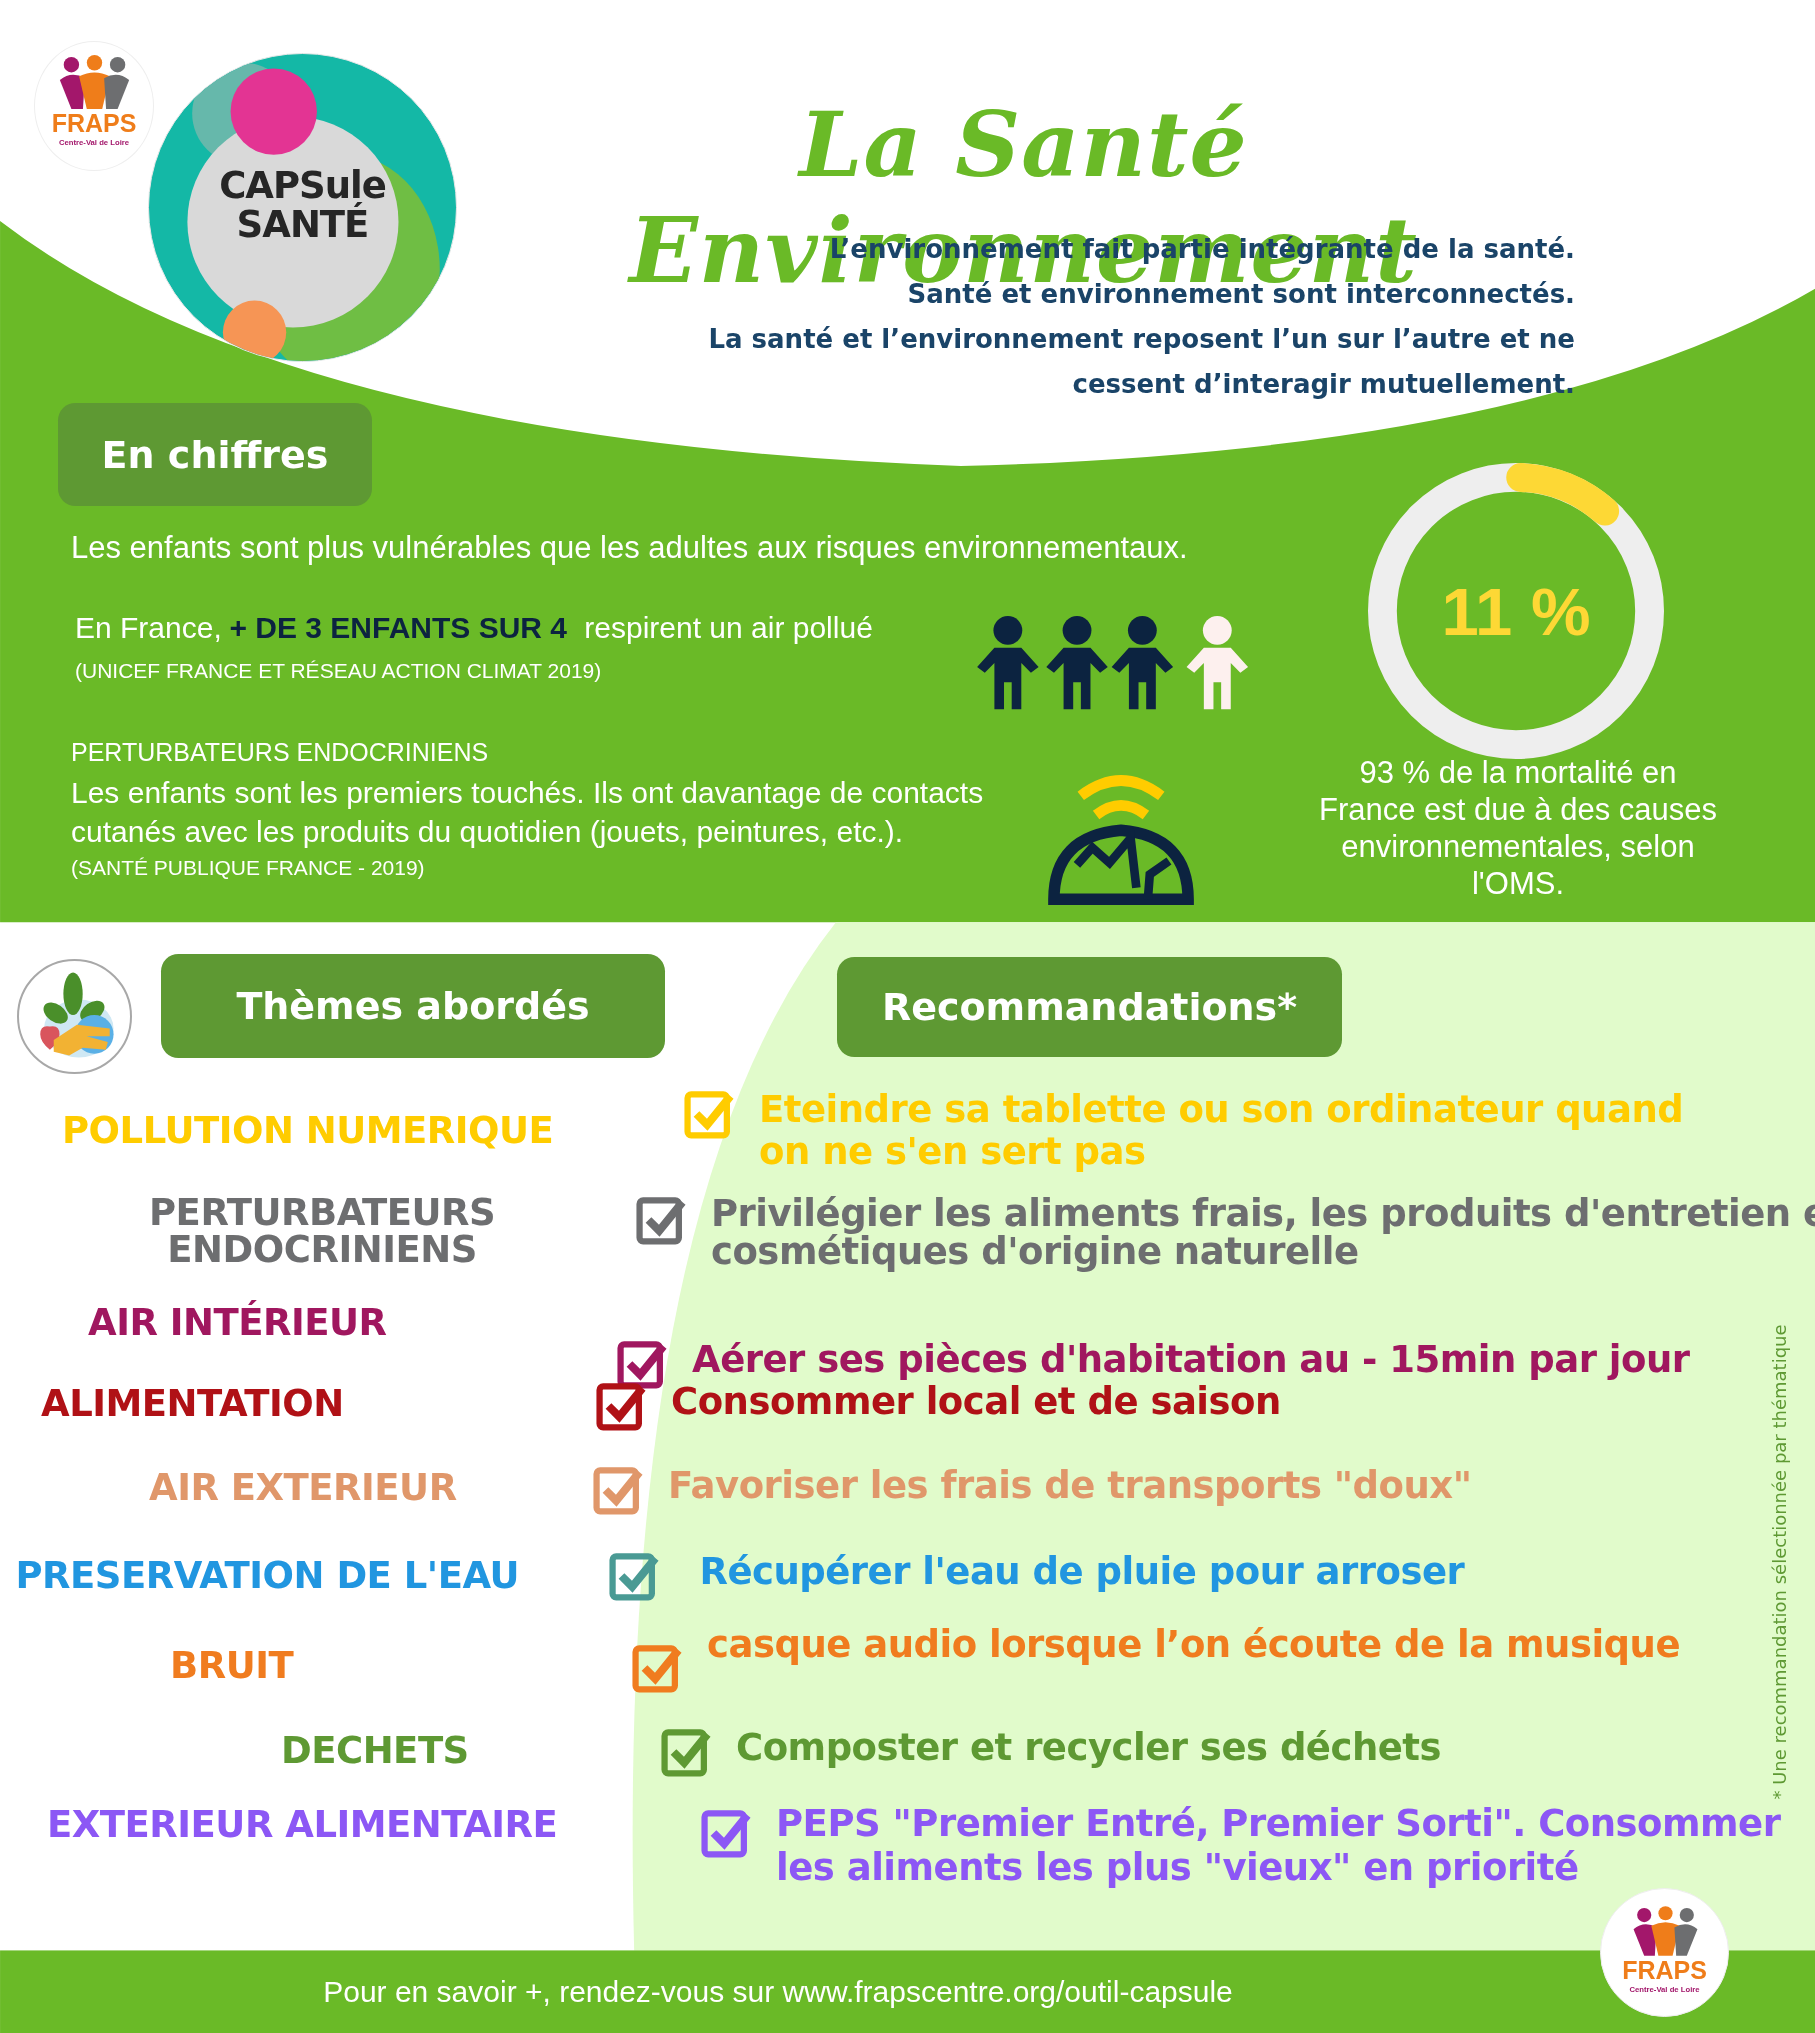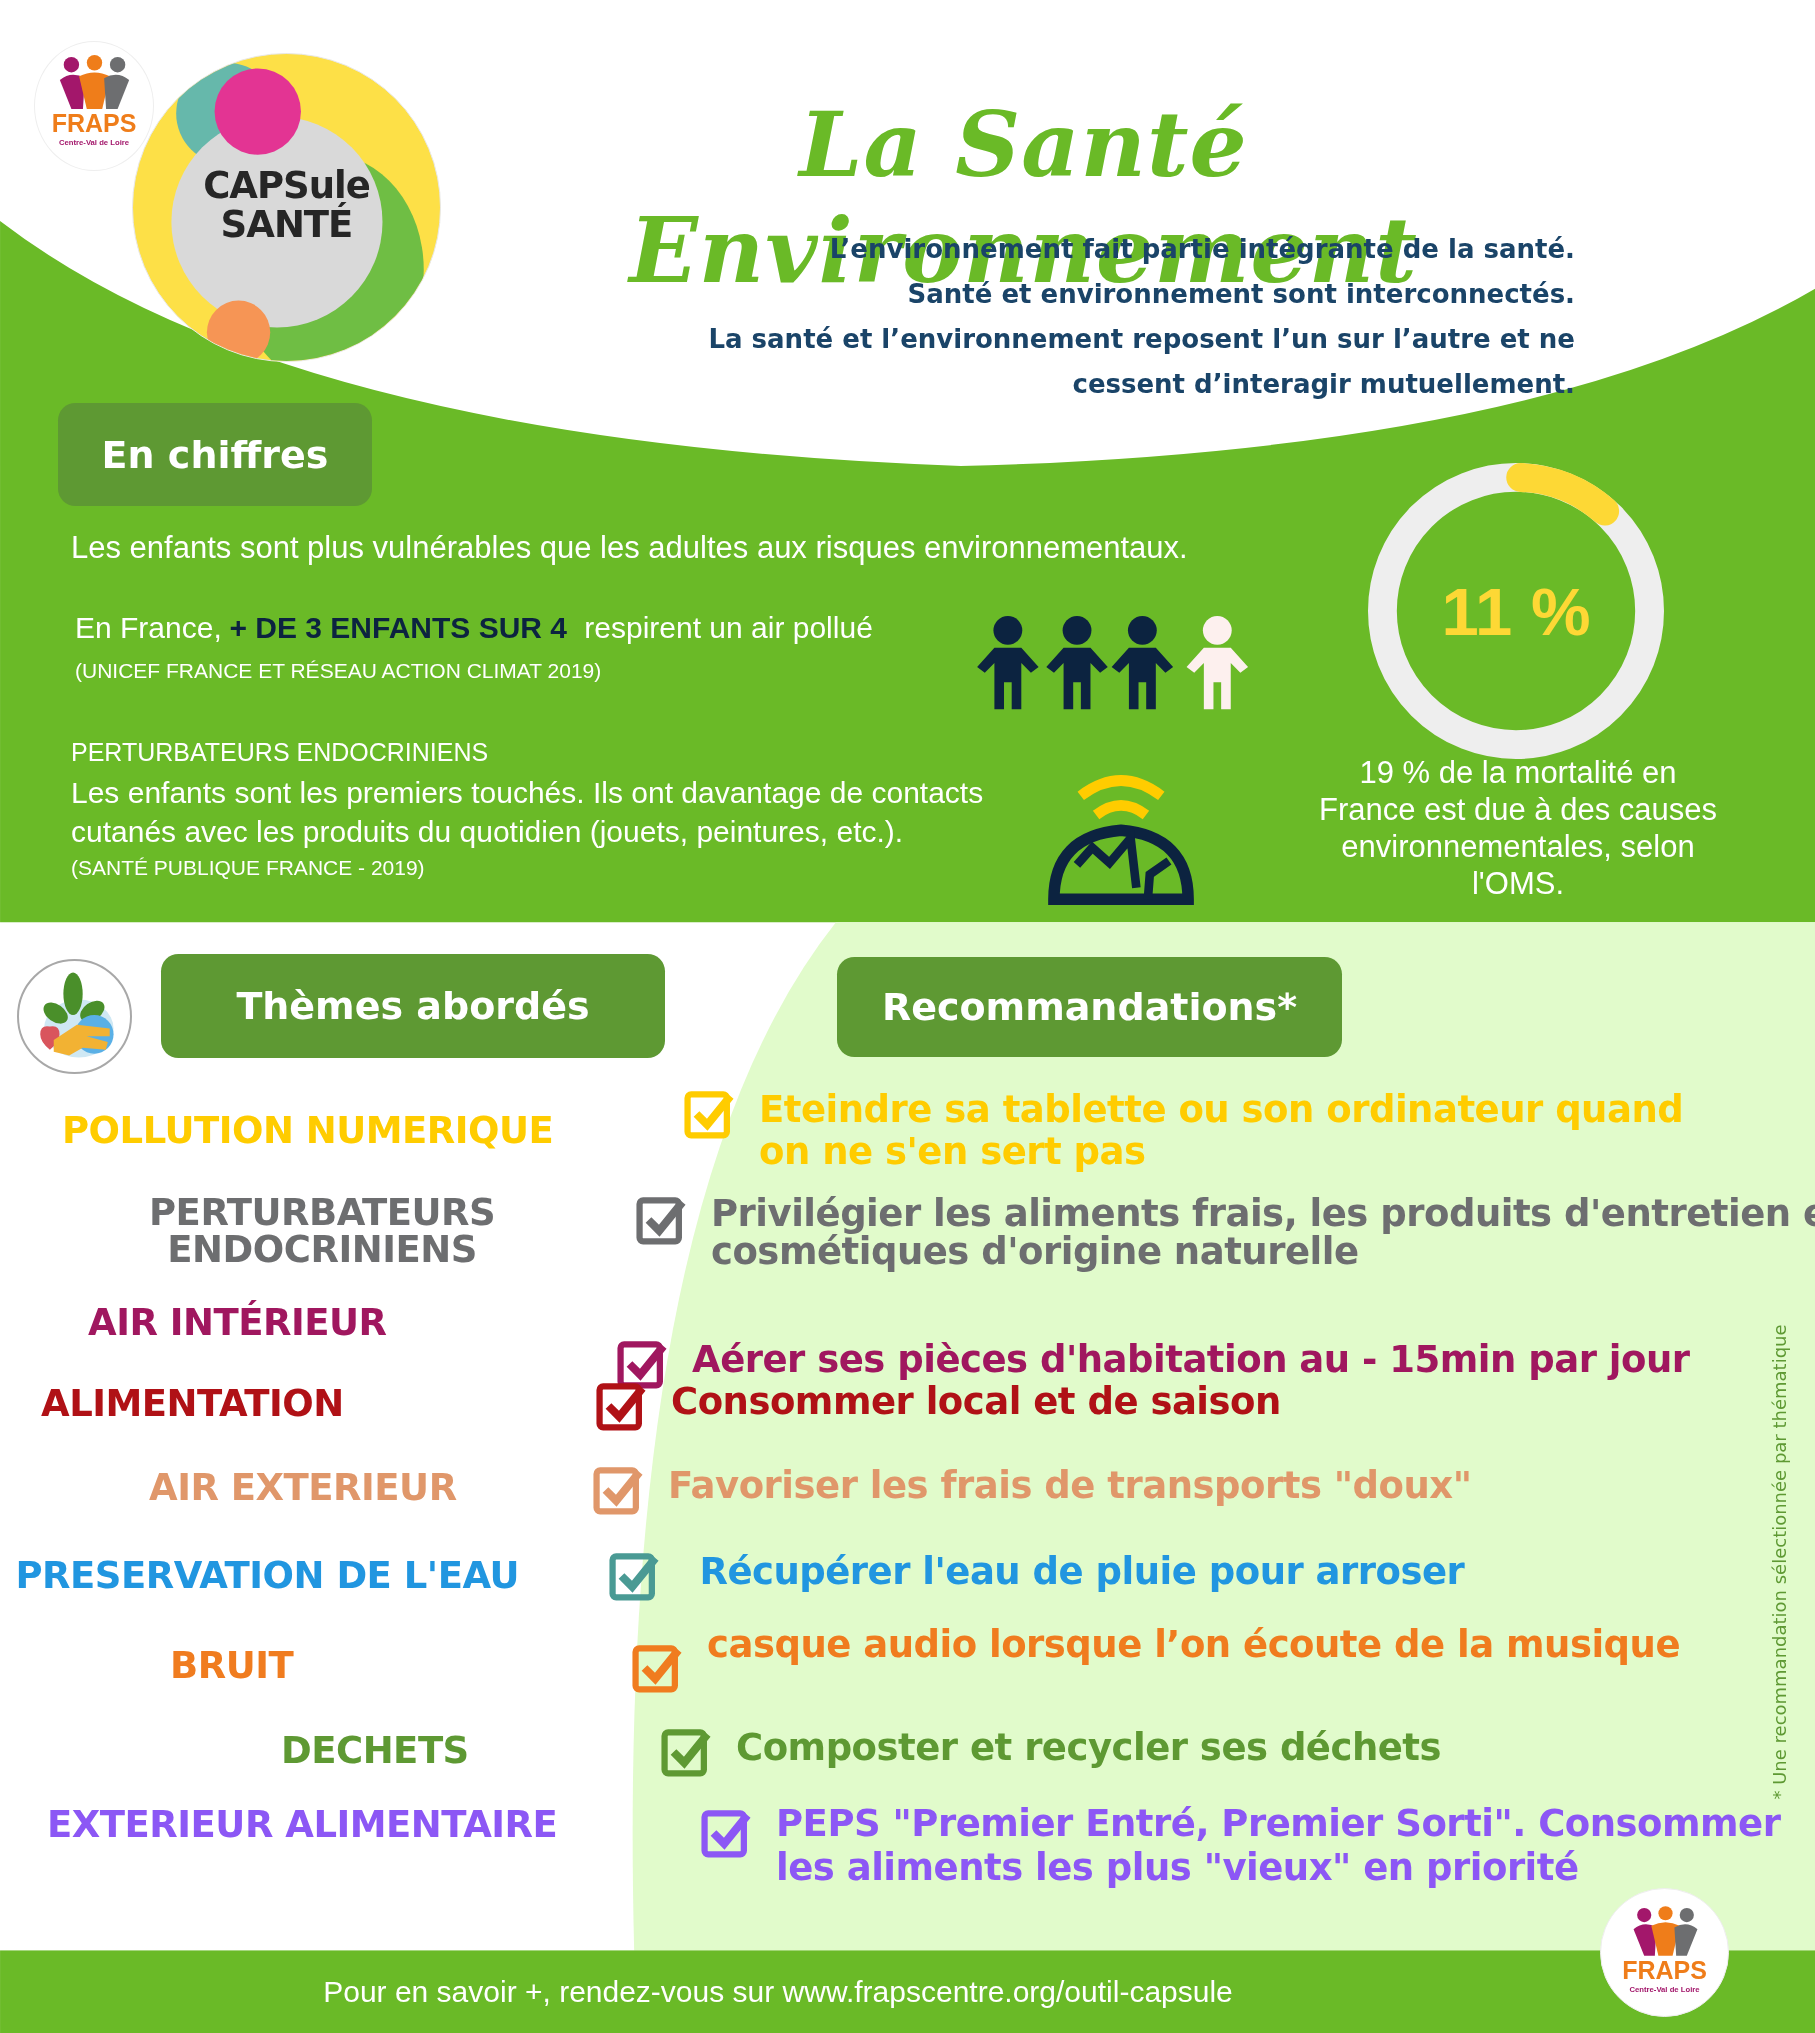--- a/index.html
+++ b/index.html
@@ -7,21 +7,21 @@
   body { position: relative; font-family: "DejaVu Sans", sans-serif; }
   .abs { position: absolute; }
 
   
   #bg-svg { position: absolute; left: 0; top: 0; width: 1816px; height: 2034px; }
 
   
   .fraps-logo { position: absolute; border-radius: 50%; background: #fff; border: 1.9px solid #eeeeee; overflow: hidden; }
   .fraps-word { position: absolute; left: 0; width: 100%; text-align: center; font-family: "Liberation Sans", sans-serif; font-weight: bold; color: #ef7d1a; }
   .fraps-sub { position: absolute; left: 0; width: 100%; text-align: center; font-family: "Liberation Sans", sans-serif; font-weight: bold; color: #a3176b; }
-  .capsule-logo { position: absolute; left: 132px; top: 53px; width: 309px; height: 309px; border-radius: 50%; background: #fde047; border: 1.9px solid #e8e8e8; overflow: hidden; }
+  .capsule-logo { position: absolute; left: 148px; top: 53px; width: 309px; height: 309px; border-radius: 50%; background: #14b8a6; border: 1.9px solid #e8e8e8; overflow: hidden; }
   .capsule-text { position: absolute; left: 0; width: 100%; text-align: center; font-family: "DejaVu Sans", sans-serif; font-weight: bold; color: #262626; font-size: 37px; line-height: 38px; letter-spacing: -1px; }
 
   
   #title { position: absolute; left: 500px; top: 67px; width: 1047px; text-align: center; font-family: "DejaVu Serif", serif; font-style: italic; color: #6aba27; font-size: 90px; line-height: 106px; letter-spacing: 1px; margin-top: 24px; }
   #intro { position: absolute; left: 403px; top: 227px; width: 1172px; text-align: right; color: #1a4468; font-weight: bold; font-size: 26px; line-height: 45px; }
 
   
   .pill { position: absolute; background: #5e9933; border-radius: 17.3px; color: #ffffff; font-weight: bold; display: flex; align-items: center; justify-content: center; font-size: 38px; }
 
   
@@ -133,21 +133,21 @@
 </svg>
 
 <div id="ring-wrap">
   <svg width="296" height="296" viewBox="0 0 308 308">
     <circle cx="154" cy="154" r="139" stroke="#eeeeee" stroke-width="30" fill="none"></circle>
     <circle cx="154" cy="154" r="139" stroke="#fdd835" stroke-width="30" fill="none" stroke-linecap="round" stroke-dasharray="96 1000" transform="rotate(-88 154 154)"></circle>
   </svg>
   <div id="ring-value">11 %</div>
 </div>
 <div id="ring-caption">
-  <div>19 % de la mortalité en</div>
+  <div>93 % de la mortalité en</div>
   <div>France est due à des causes</div>
   <div>environnementales, selon</div>
   <div>l'OMS.</div>
 </div>
 
 <div class="abs" style="left:17.3px;top:959px;width:115px;height:115px;border-radius:50%;border:2.9px solid #a8a8a8;background:#fff;overflow:hidden;">
   <svg width="110" height="110" viewBox="0 0 114 114">
     <ellipse cx="62" cy="70" rx="36" ry="30" fill="#cfe8f4"></ellipse>
     <ellipse cx="56" cy="34" rx="10" ry="22" fill="#4a8f2a"></ellipse>
     <ellipse cx="38" cy="54" rx="14" ry="9" fill="#4a8f2a" transform="rotate(35 38 54)"></ellipse>

